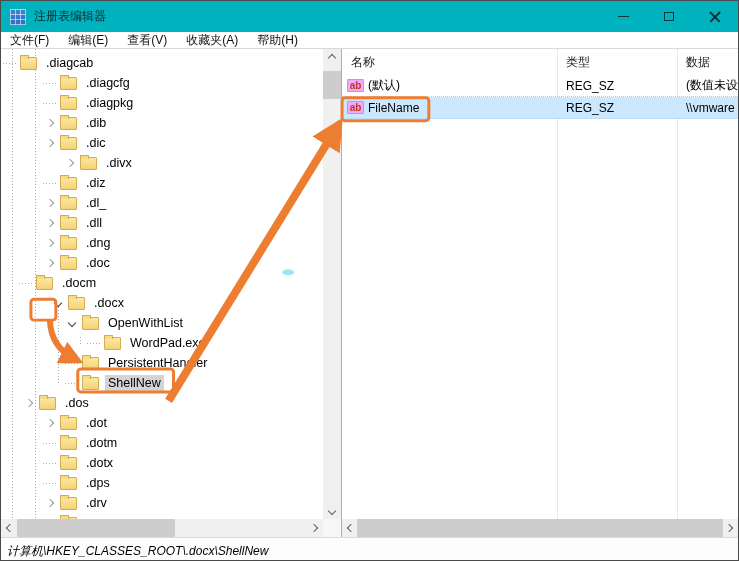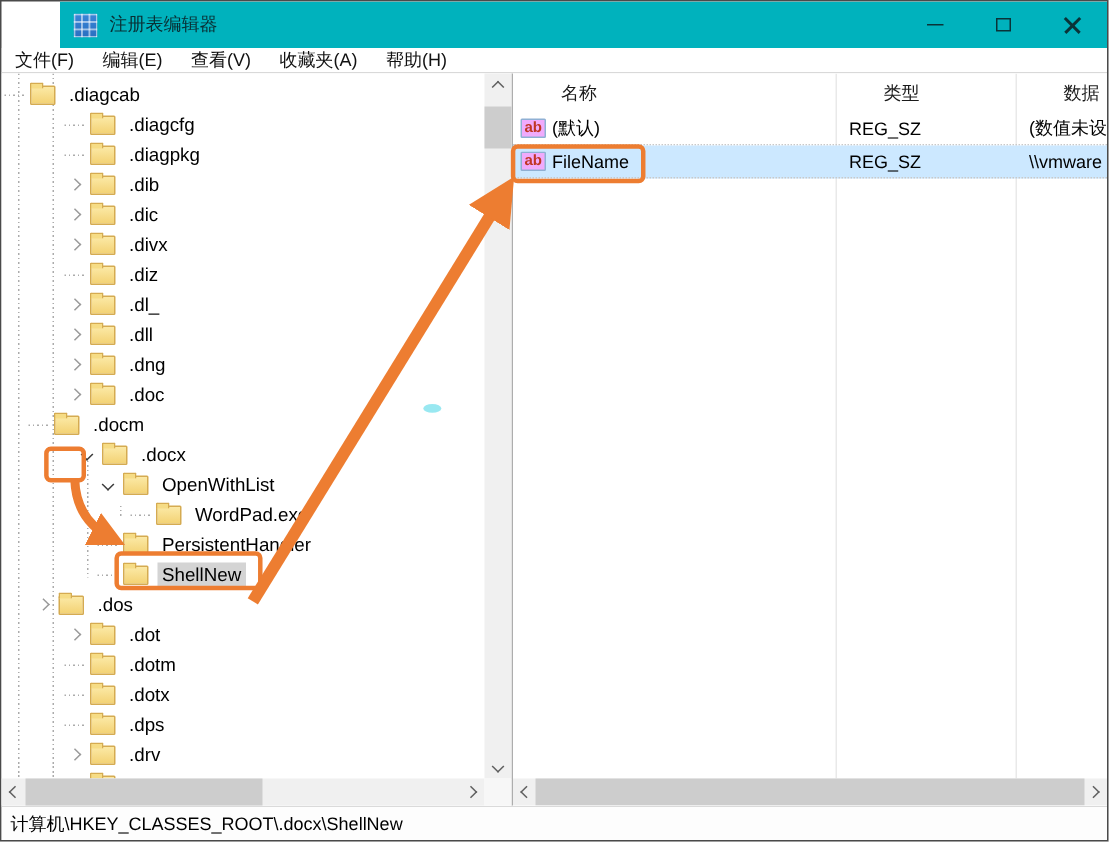--- a/index.html
+++ b/index.html
@@ -10,21 +10,21 @@
     position: relative;
     width: 739px; height: 561px;
     background: #fff;
     border: 1px solid #4a4a4a;
     overflow: hidden;
   }
 
   
   .titlebar {
     height: 31px; background: #00b2bd;
-    display: flex; align-items: center; margin-left: 39px;
+    display: flex; align-items: center;
   }
   .app-icon {
     width: 16px; height: 16px; margin: 0 8px 0 9px;
     background:
       linear-gradient(rgba(255,255,255,.55) 1px, transparent 1px),
       linear-gradient(90deg, rgba(255,255,255,.55) 1px, transparent 1px),
       linear-gradient(#3b86d8,#2a6fc0);
     background-size: 5px 5px, 5px 5px, 100% 100%;
     border-radius: 1px;
   }
@@ -95,21 +95,21 @@
   .sb-chev { width: 6px; height: 6px; border-top: 1.5px solid #5f5f5f; border-right: 1.5px solid #5f5f5f; }
   .up    { transform: rotate(-45deg); }
   .down  { transform: rotate(135deg); }
   .left  { transform: rotate(-135deg); }
   .right { transform: rotate(45deg); }
   .v-thumb { position: absolute; left: 0; width: 18px; background: #cdcdcd; }
   .h-thumb { position: absolute; top: 0; height: 18px; background: #cdcdcd; }
   .sb-corner { position: absolute; right: 0; bottom: 0; width: 18px; height: 18px; background: #f7f7f7; }
 
   
-  .right-pane { position: relative; flex: 1; background: #fff; overflow: hidden; padding-left: 23px; }
+  .right-pane { position: relative; flex: 1; background: #fff; overflow: hidden; }
   .col-sep { position: absolute; top: 0; bottom: 18px; width: 1px; background: #e9e9e9; }
   .cs1 { left: 215px; } .cs2 { left: 335px; }
   .list-header { position: relative; height: 26px; font-size: 12px; color: #1a1a1a; }
   .hcell { position: absolute; top: 0; height: 26px; line-height: 26px; padding-left: 9px; }
   .hc1 { left: 0; width: 215px; } .hc2 { left: 215px; width: 120px; } .hc3 { left: 335px; right: 0; }
   .list-body { position: absolute; top: 26px; left: 0; right: 0; }
   .list-row { position: relative; height: 22px; display: flex; align-items: center; font-size: 12px; color: #000;
     border-bottom: 1px dotted #c9c9c9; }
   .list-row.sel { background: #cce8ff; }
   .cell-name { width: 215px; display: flex; align-items: center; padding-left: 5px; overflow: hidden; }
@@ -117,22 +117,22 @@
   .cell-data { flex: 1; padding-left: 9px; white-space: nowrap; overflow: hidden; }
   .ab-icon {
     width: 17px; height: 13px; margin-right: 4px; flex: 0 0 17px;
     background: #f0abfc; border: 1px solid #8fb0d4; border-radius: 1px;
     color: #c03524; font-size: 10px; font-weight: bold; line-height: 11px; text-align: center;
   }
 
   
   .statusbar {
     height: 23px; border-top: 1px solid #dadada; background: #fdfdfd;
-    display: flex; align-items: center; padding-left: 6px;
-    font-size: 12px; color: #000;
+    display: flex; align-items: flex-end; padding-left: 6px;
+    font-size: 12px; color: #000; font-style: italic;
   }
 
   
   .overlay { position: absolute; inset: 0; z-index: 20; pointer-events: none; }
 </style>
 </head>
 <body>
 
 <div class="window">
 
@@ -191,21 +191,21 @@
             <span class="folder"></span>
             <span class="tlabel">.dib</span>
           </div>
           <div class="tree-row" style="padding-left: 40px;">
             <span class="slot">
               <i class="chev chev-right"></i>
             </span>
             <span class="folder"></span>
             <span class="tlabel">.dic</span>
           </div>
-          <div class="tree-row" style="padding-left: 40px;">
+          <div class="tree-row" style="padding-left: 60px;">
             <span class="slot">
               <i class="chev chev-right"></i>
             </span>
             <span class="folder"></span>
             <span class="tlabel">.divx</span>
           </div>
           <div class="tree-row" style="padding-left: 40px;">
             <span class="slot stub"></span>
             <span class="folder"></span>
             <span class="tlabel">.diz</span>

